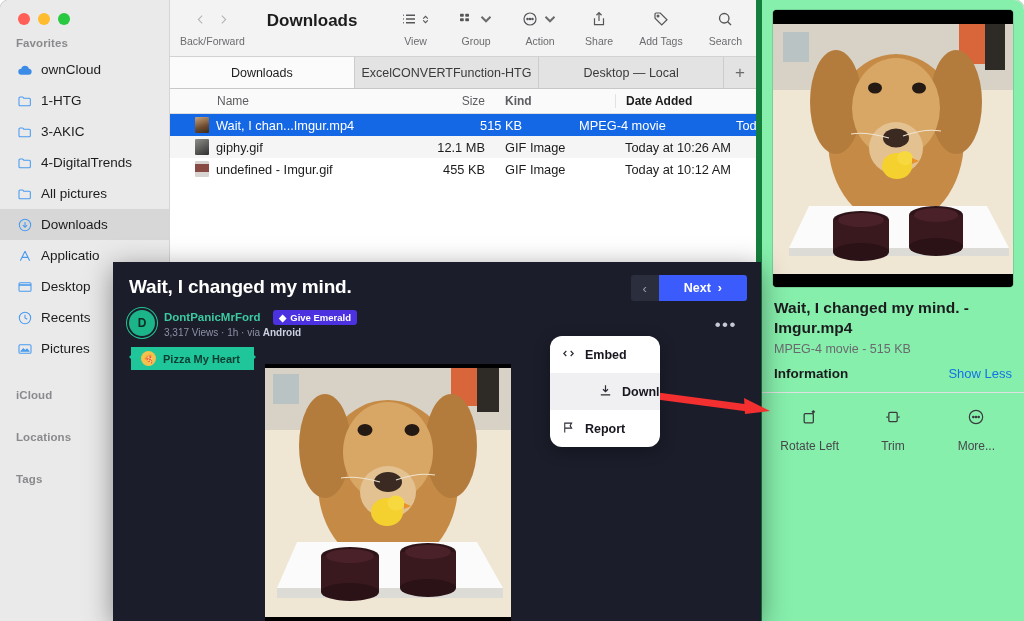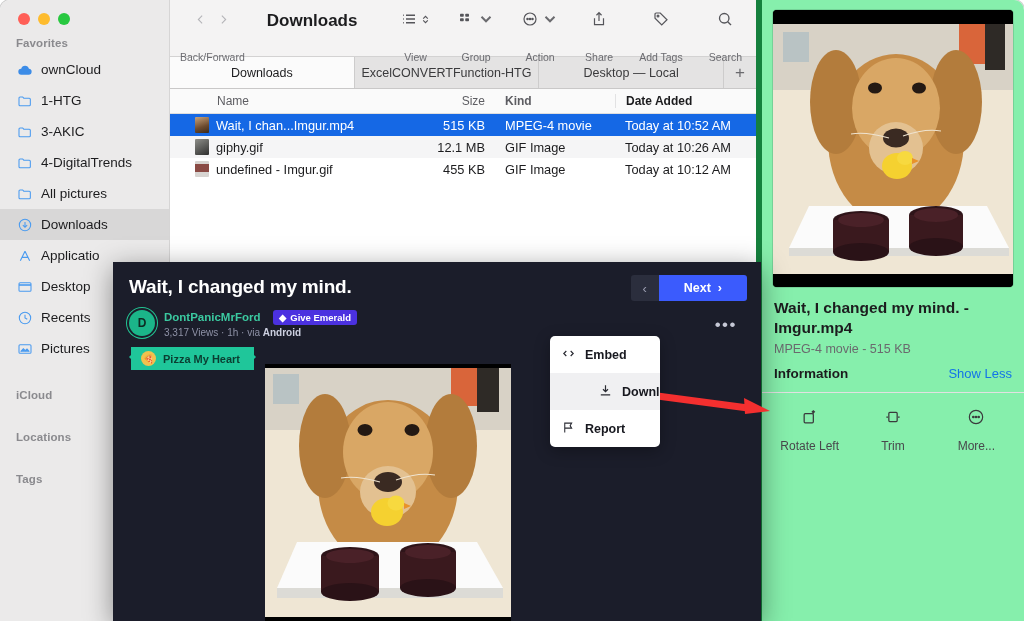--- a/index.html
+++ b/index.html
@@ -26,21 +26,21 @@
   .sb-ico svg { width:16px; height:16px; display:block; }
   .sb-label { white-space:nowrap; overflow:hidden; }
   .sb-gap { height:13px; }
 
   
   .main { flex:1; display:flex; flex-direction:column; min-width:0; background:#fff; }
 
   
   .toolbar { height:56px; background:#f4f3f3; display:flex; align-items:flex-start;
              padding:8px 14px 0 10px; position:relative; }
-  .tb-grp { display:flex; flex-direction:column; align-items:center;gap:16px; }
+  .tb-grp { display:flex; flex-direction:column; align-items:center; }
   .tb-ico-row { display:flex; align-items:center; gap:2px; height:26px; color:#6e6e73; }
   .tb-lbl { font-size:10.5px; color:#6b6b70; margin-top:1px; white-space:nowrap; }
   .navarrows { display:flex; gap:10px; align-items:center; color:#b4b4b8; }
   .navarrows svg { width:13px; height:15px; }
   .win-title { font-size:17px; font-weight:700; color:#1c1c1e; margin-left:22px; margin-top:3px; }
   .tb-right { margin-left:auto; display:flex; gap:26px; align-items:flex-start; }
   .tb-right .tb-grp svg { width:18px; height:18px; }
   .chev { width:9px; height:9px; color:#7a7a7e; }
 
   
@@ -56,21 +56,21 @@
              border-bottom:1px solid #dededf; font-size:12px; color:#5d5d62; }
   .ch { padding:0 8px; white-space:nowrap; overflow:hidden; }
   .ch.name { flex:0 0 220px; padding-left:47px; }
   .ch.size { flex:0 0 103px; text-align:right; }
   .ch.kind { flex:0 0 122px; padding-left:12px;font-weight:bold; }
   .ch.date { flex:1; padding-left:10px; color:#1c1c1e; font-weight:700; border-left:1px solid #e2e2e3;}
 
   .filelist { background:#fff; }
   .frow { display:flex; align-items:center; height:22px; font-size:12.8px; color:#1c1c1e; }
   .frow.alt { background:#f5f5f6; }
-  .frow.selected { background:#1568e5; color:#fff; }
+  .frow.selected { background:#1568e5; color:#fff;gap:37px; }
   .f-name { flex:0 0 220px; display:flex; align-items:center; gap:7px; padding-left:25px; white-space:nowrap; overflow:hidden;}
   .f-size { flex:0 0 103px; text-align:right; padding-right:8px; }
   .f-kind { flex:0 0 122px; padding-left:12px; white-space:nowrap; }
   .f-date { flex:1; padding-left:10px; white-space:nowrap; }
   .frow.selected .f-size,.frow.selected .f-kind,.frow.selected .f-date { color:#fff; }
   .ficon { width:14px; height:16px; flex:0 0 14px; border-radius:1px; position:relative; overflow:hidden;}
   .ficon.mp4 { background:linear-gradient(160deg,#c8a37c,#6d4b2f 60%,#3a2a1c); }
   .ficon.gif1 { background:linear-gradient(150deg,#8e8f8a,#2f2f2e); }
   .ficon.gif2 { background:linear-gradient(180deg,#d7d4d1 0 20%,#8a4a44 20% 70%,#d7d4d1 70%); }
   .ficon.zip { background:#f0eff0; border:1px solid #d0cfd0; }
@@ -113,21 +113,21 @@
   .ig-stats b { color:#cdd0e0; }
   .ig-ribbon { margin:9px 0 0 18px; display:inline-flex; align-items:center; gap:7px; background:#1fc69a; color:#0b3d31;
                font-size:11px; font-weight:700; padding:4px 14px 4px 10px; position:relative; }
   .ig-ribbon::before{content:""; position:absolute; left:-9px; top:3px; border:7px solid transparent; border-right-color:#1fc69a;}
   .ig-ribbon::after{content:""; position:absolute; right:-9px; top:3px; border:7px solid transparent; border-left-color:#1fc69a;}
   .ig-ribbon .em { width:15px; height:15px; border-radius:50%; background:#f2c14e; display:flex; align-items:center; justify-content:center; font-size:9px;}
   .ig-dots { position:absolute; right:24px; top:53px; color:#c6c8d6; font-size:17px; letter-spacing:1.5px; }
   .ig-image { position:absolute; left:152px; top:102px; width:246px; height:257px; background:#000; overflow:hidden; }
 
   
-  .ctxmenu { position:absolute; left:437px; top:74px; width:110px; background:#fff; border-radius:5px;
+  .ctxmenu { position:absolute; left:437px; top:74px; width:110px; background:#fff; border-radius:12px;
              box-shadow:0 4px 16px rgba(0,0,0,.3); overflow:hidden; }
   .ctxmenu::before { content:""; position:absolute; right:12px; top:-6px; width:12px; height:12px; background:#fff; transform:rotate(45deg); }
   .ctx-item { display:flex; align-items:center; gap:9px; height:37px; padding:0 11px; font-size:12.5px; font-weight:700; color:#17181f; position:relative; z-index:1;}
   .ctx-item.hl { background:#f0f0f2;padding-left:48px; }
   .ctx-item svg { width:15px; height:15px; flex:0 0 15px; color:#2a2b33; }
 
   
   .arrow { position:absolute; left:648px; top:392px; width:122px; height:22px; pointer-events:none; }
 </style>
 </head>

